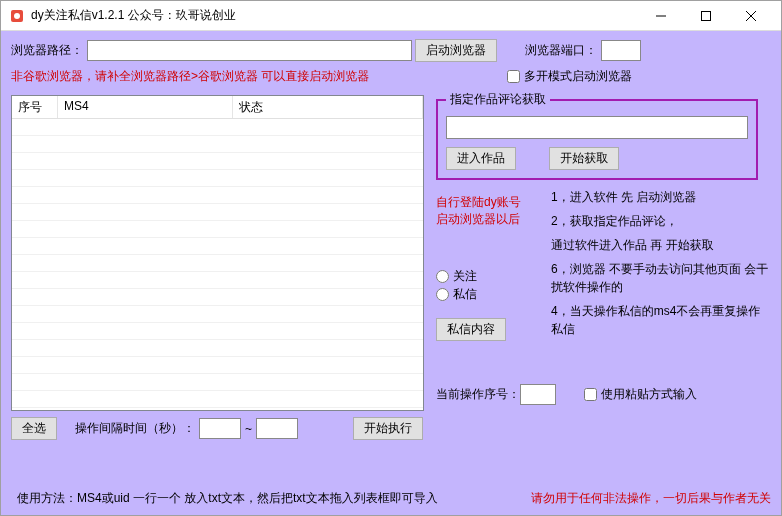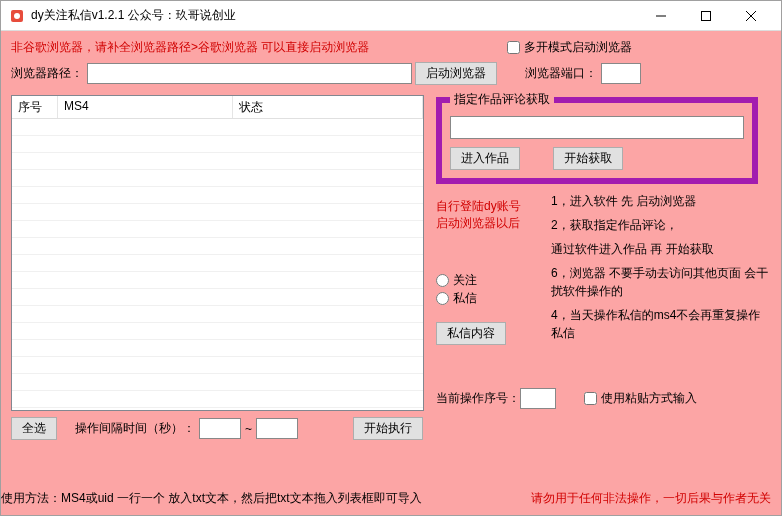--- a/index.html
+++ b/index.html
@@ -1,17 +1,17 @@
 <!DOCTYPE html>
 <html><head>
 <meta charset="utf-8">
 <style>
 * { box-sizing: border-box; font-family: "Microsoft YaHei", SimSun, sans-serif; font-size: 12px; }
 body { margin: 0; background: #f0f0f0; }
-.window { width: 782px; height: 516px; background: #fca5a5; border: 1px solid #a0a0a0; position: relative; }
+.window { width: 782px; height: 516px; background: #c4b5fd; border: 1px solid #a0a0a0; position: relative; }
 .titlebar { height: 30px; background: #fff; border-bottom: 1px solid #ddd; display: flex; align-items: center; padding: 0 8px; }
 .titlebar .icon { width: 16px; height: 16px; margin-right: 6px; }
 .titlebar .title { flex: 1; }
 .winbtns { display: flex; }
 .winbtn { width: 45px; height: 29px; display: flex; align-items: center; justify-content: center; }
 .winbtn svg { width: 10px; height: 10px; }
 .content { padding: 8px 10px; position: relative; height: calc(100% - 30px); }
 .row { display: flex; align-items: center; margin-bottom: 6px; }
 .label { margin-right: 4px; }
 input[type="text"] { border: 1px solid #888; background: #fff; height: 21px; padding: 0 3px; }
@@ -20,27 +20,27 @@
 .checkbox { display: inline-flex; align-items: center; }
 .checkbox input { margin: 0 4px 0 0; }
 .left { width: 412px; float: left; }
 .right { width: 335px; float: right; }
 .table { border: 1px solid #828790; background: #fff; width: 413px; height: 316px; margin-top: 4px; overflow: hidden; }
 .thead { display: flex; background: #fff; border-bottom: 1px solid #e0e0e0; height: 23px; }
 .th { padding: 3px 6px; border-right: 1px solid #e5e5e5; }
 .th1 { width: 46px; } .th2 { width: 175px; } .th3 { flex: 1; }
 .tbody { height: 292px; background: #fff; }
 .trow { height: 17px; border-bottom: 1px solid #f0f0f0; }
-.fieldset { border: 6px solid #a21caf; padding: 8px; margin: 0 13px 8px 0; }
+.fieldset { border: 2px solid #a21caf; padding: 8px; margin: 0 13px 8px 0; }
 .fieldset legend { padding: 0 4px; }
 .radio { display: inline-flex; align-items: center; margin-right: 18px; }
 .radio input { margin: 0 4px 0 0; }
 .instructions div { margin-bottom: 6px; line-height: 1.5; }
 .bottom-row { display: flex; align-items: center; margin-top: 6px; gap: 4px; }
-.footer { position: absolute; bottom: 8px; left: 0; right: 10px; display: flex; justify-content: space-between; }
+.footer { position: absolute; bottom: 8px; left: 16px; right: 10px; display: flex; justify-content: space-between; }
 </style>
 </head>
 <body>
 
 <div class="window">
   <div class="titlebar">
     <span class="icon">
       <svg viewBox="0 0 16 16">
           <rect x="2" y="2" width="12" height="12" fill="#e74c3c" rx="2"></rect>
           <circle cx="8" cy="8" r="3" fill="#fff"></circle>
@@ -63,33 +63,33 @@
             <line x1="0" y1="0" x2="10" y2="10" stroke="#000"></line>
             <line x1="10" y1="0" x2="0" y2="10" stroke="#000"></line>
           </svg>
         </div>
     </div>
   </div>
 
   <div class="content">
 
     <div class="row">
+      <span class="label">浏览器路径：</span>
+      <input type="text" style="width: 325px;" value="">
+      <button style="margin-left:3px">启动浏览器</button>
+      <span class="label" style="margin-left:28px">浏览器端口：</span>
+      <input type="text" style="width: 40px;" value="">
+    </div>
+
+    <div class="row">
       <span class="red" style="width:430px">非谷歌浏览器，请补全浏览器路径&gt;谷歌浏览器 可以直接启动浏览器</span>
       <label class="checkbox" style="margin-left:66px">
         <input type="checkbox" style="">
         <span>多开模式启动浏览器</span>
       </label>
-    </div>
-
-    <div class="row">
-      <span class="label">浏览器路径：</span>
-      <input type="text" style="width: 325px;" value="">
-      <button style="margin-left:3px">启动浏览器</button>
-      <span class="label" style="margin-left:28px">浏览器端口：</span>
-      <input type="text" style="width: 40px;" value="">
     </div>
 
     <div style="overflow:hidden">
 
       <div class="left">
         <div class="table">
           <div class="thead">
             <div class="th th1">序号</div>
             <div class="th th2">MS4</div>
             <div class="th th3">状态</div>

